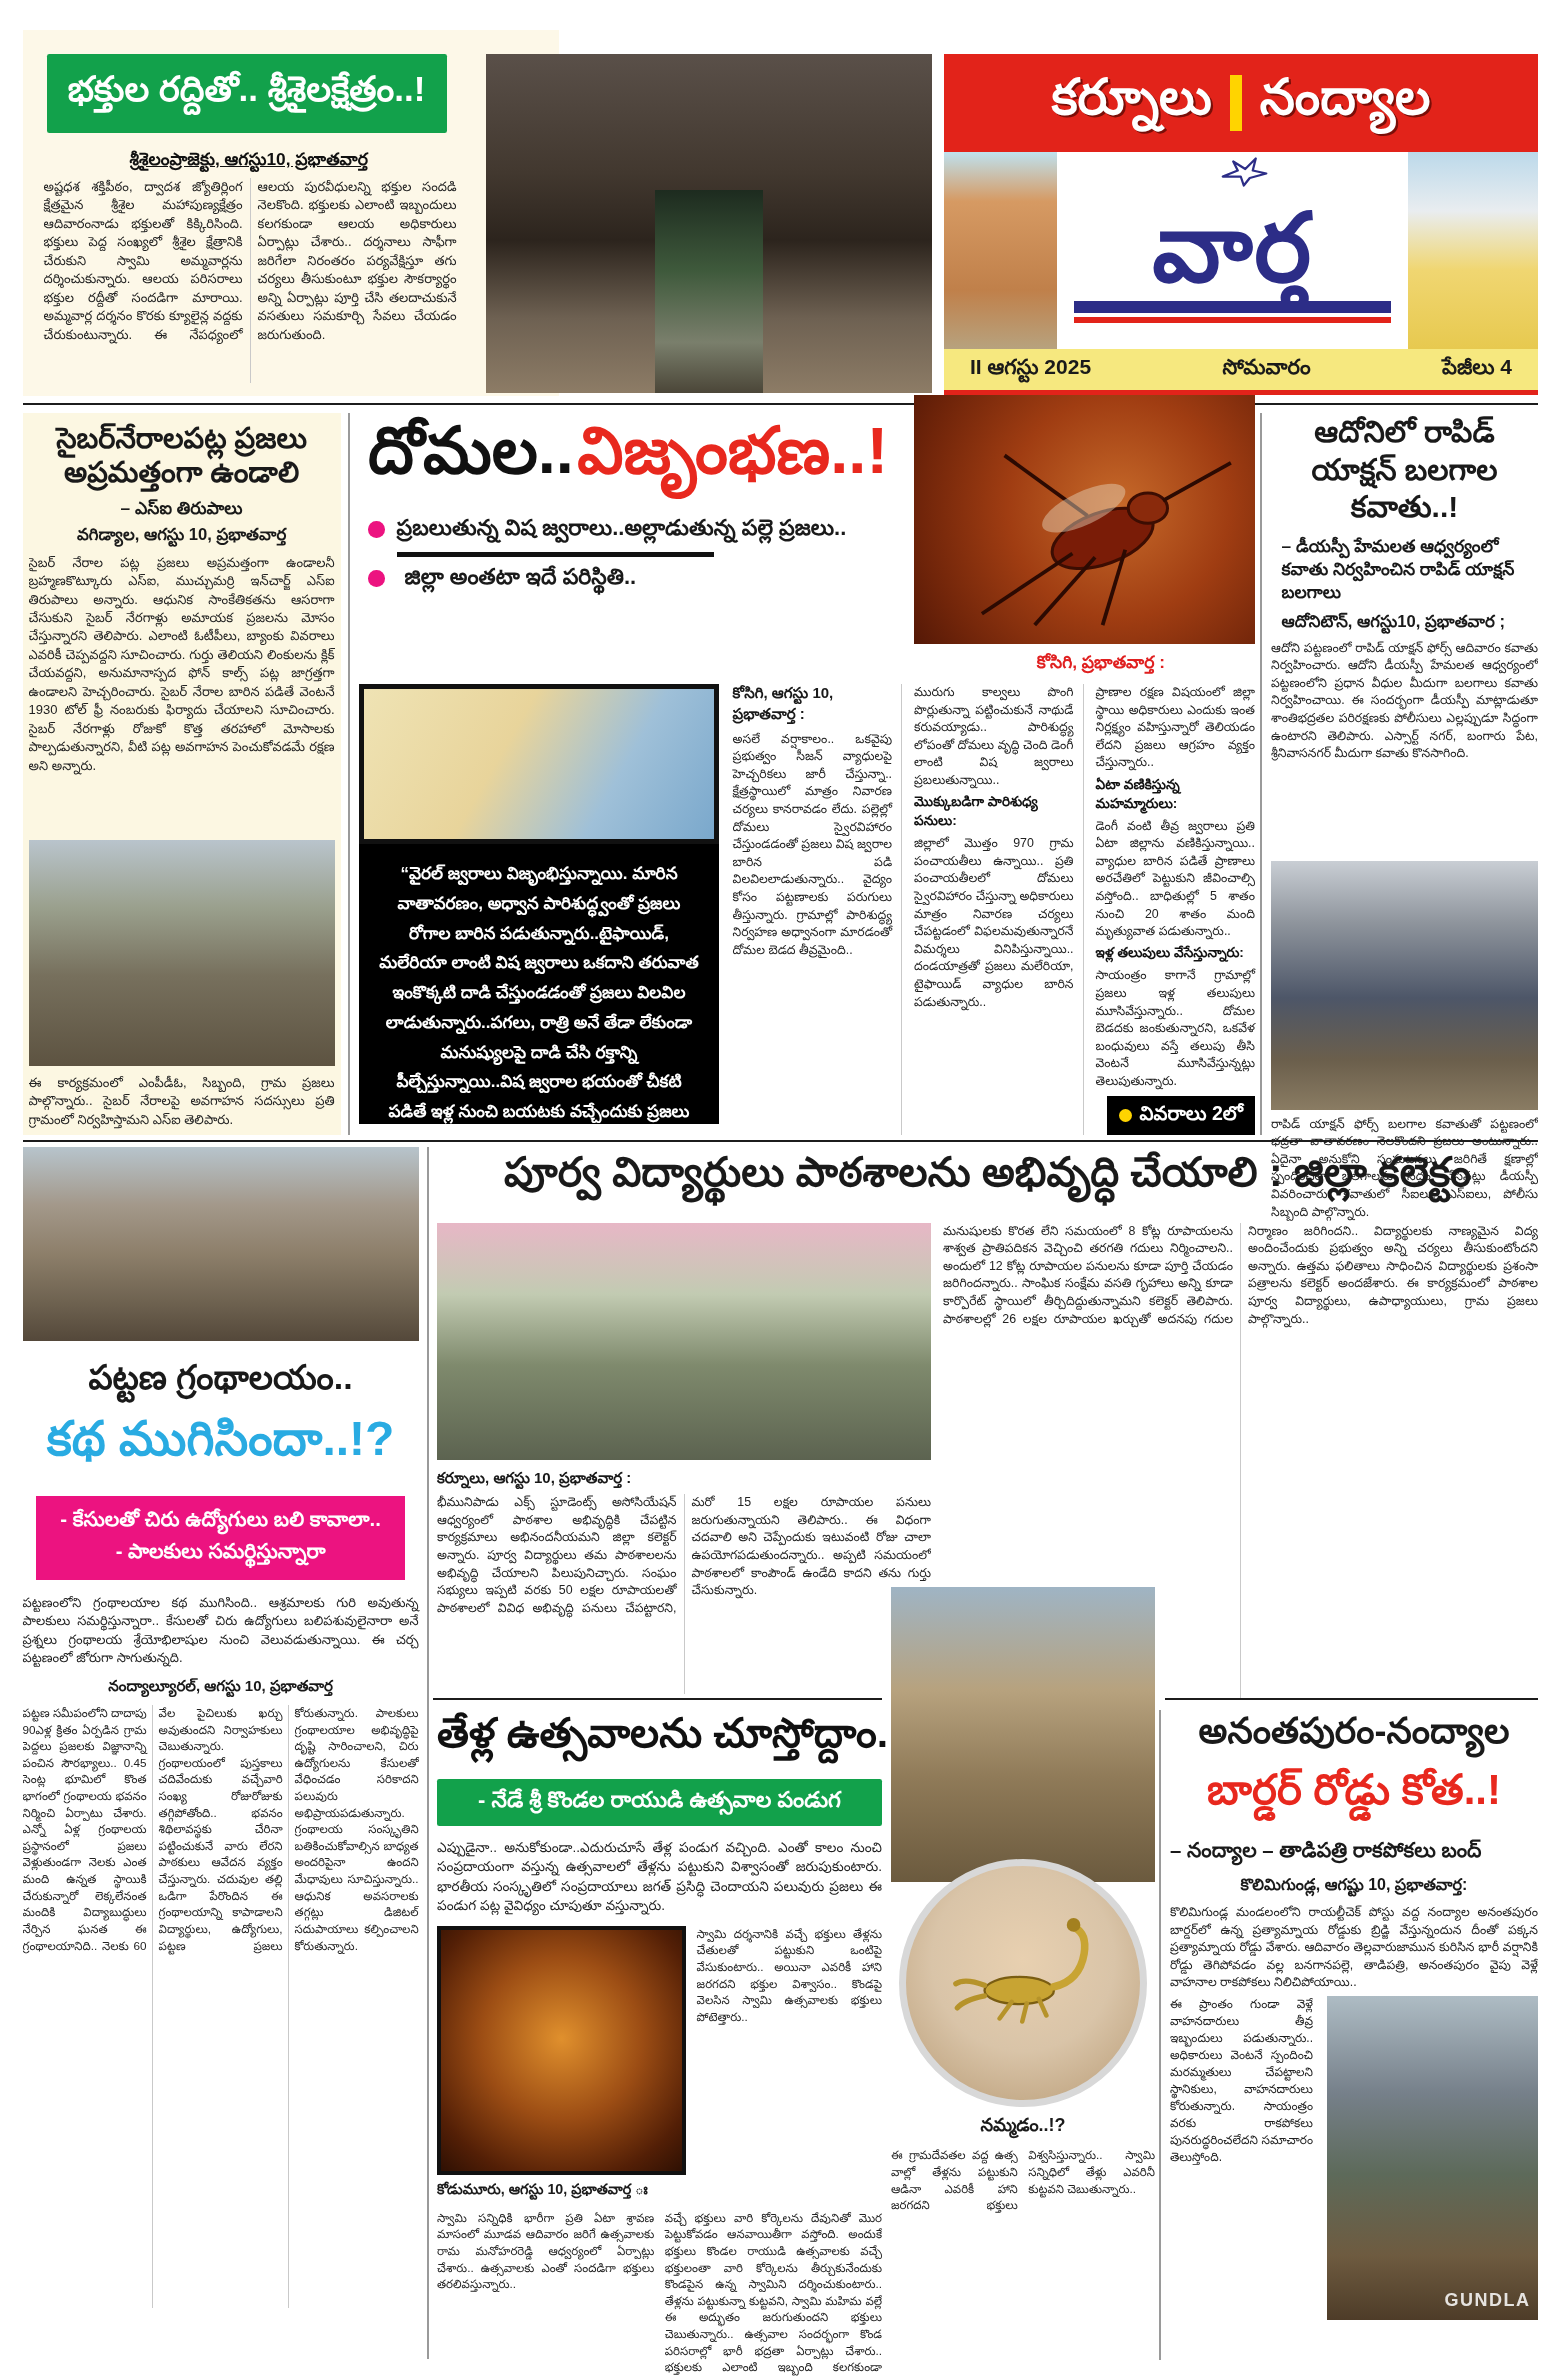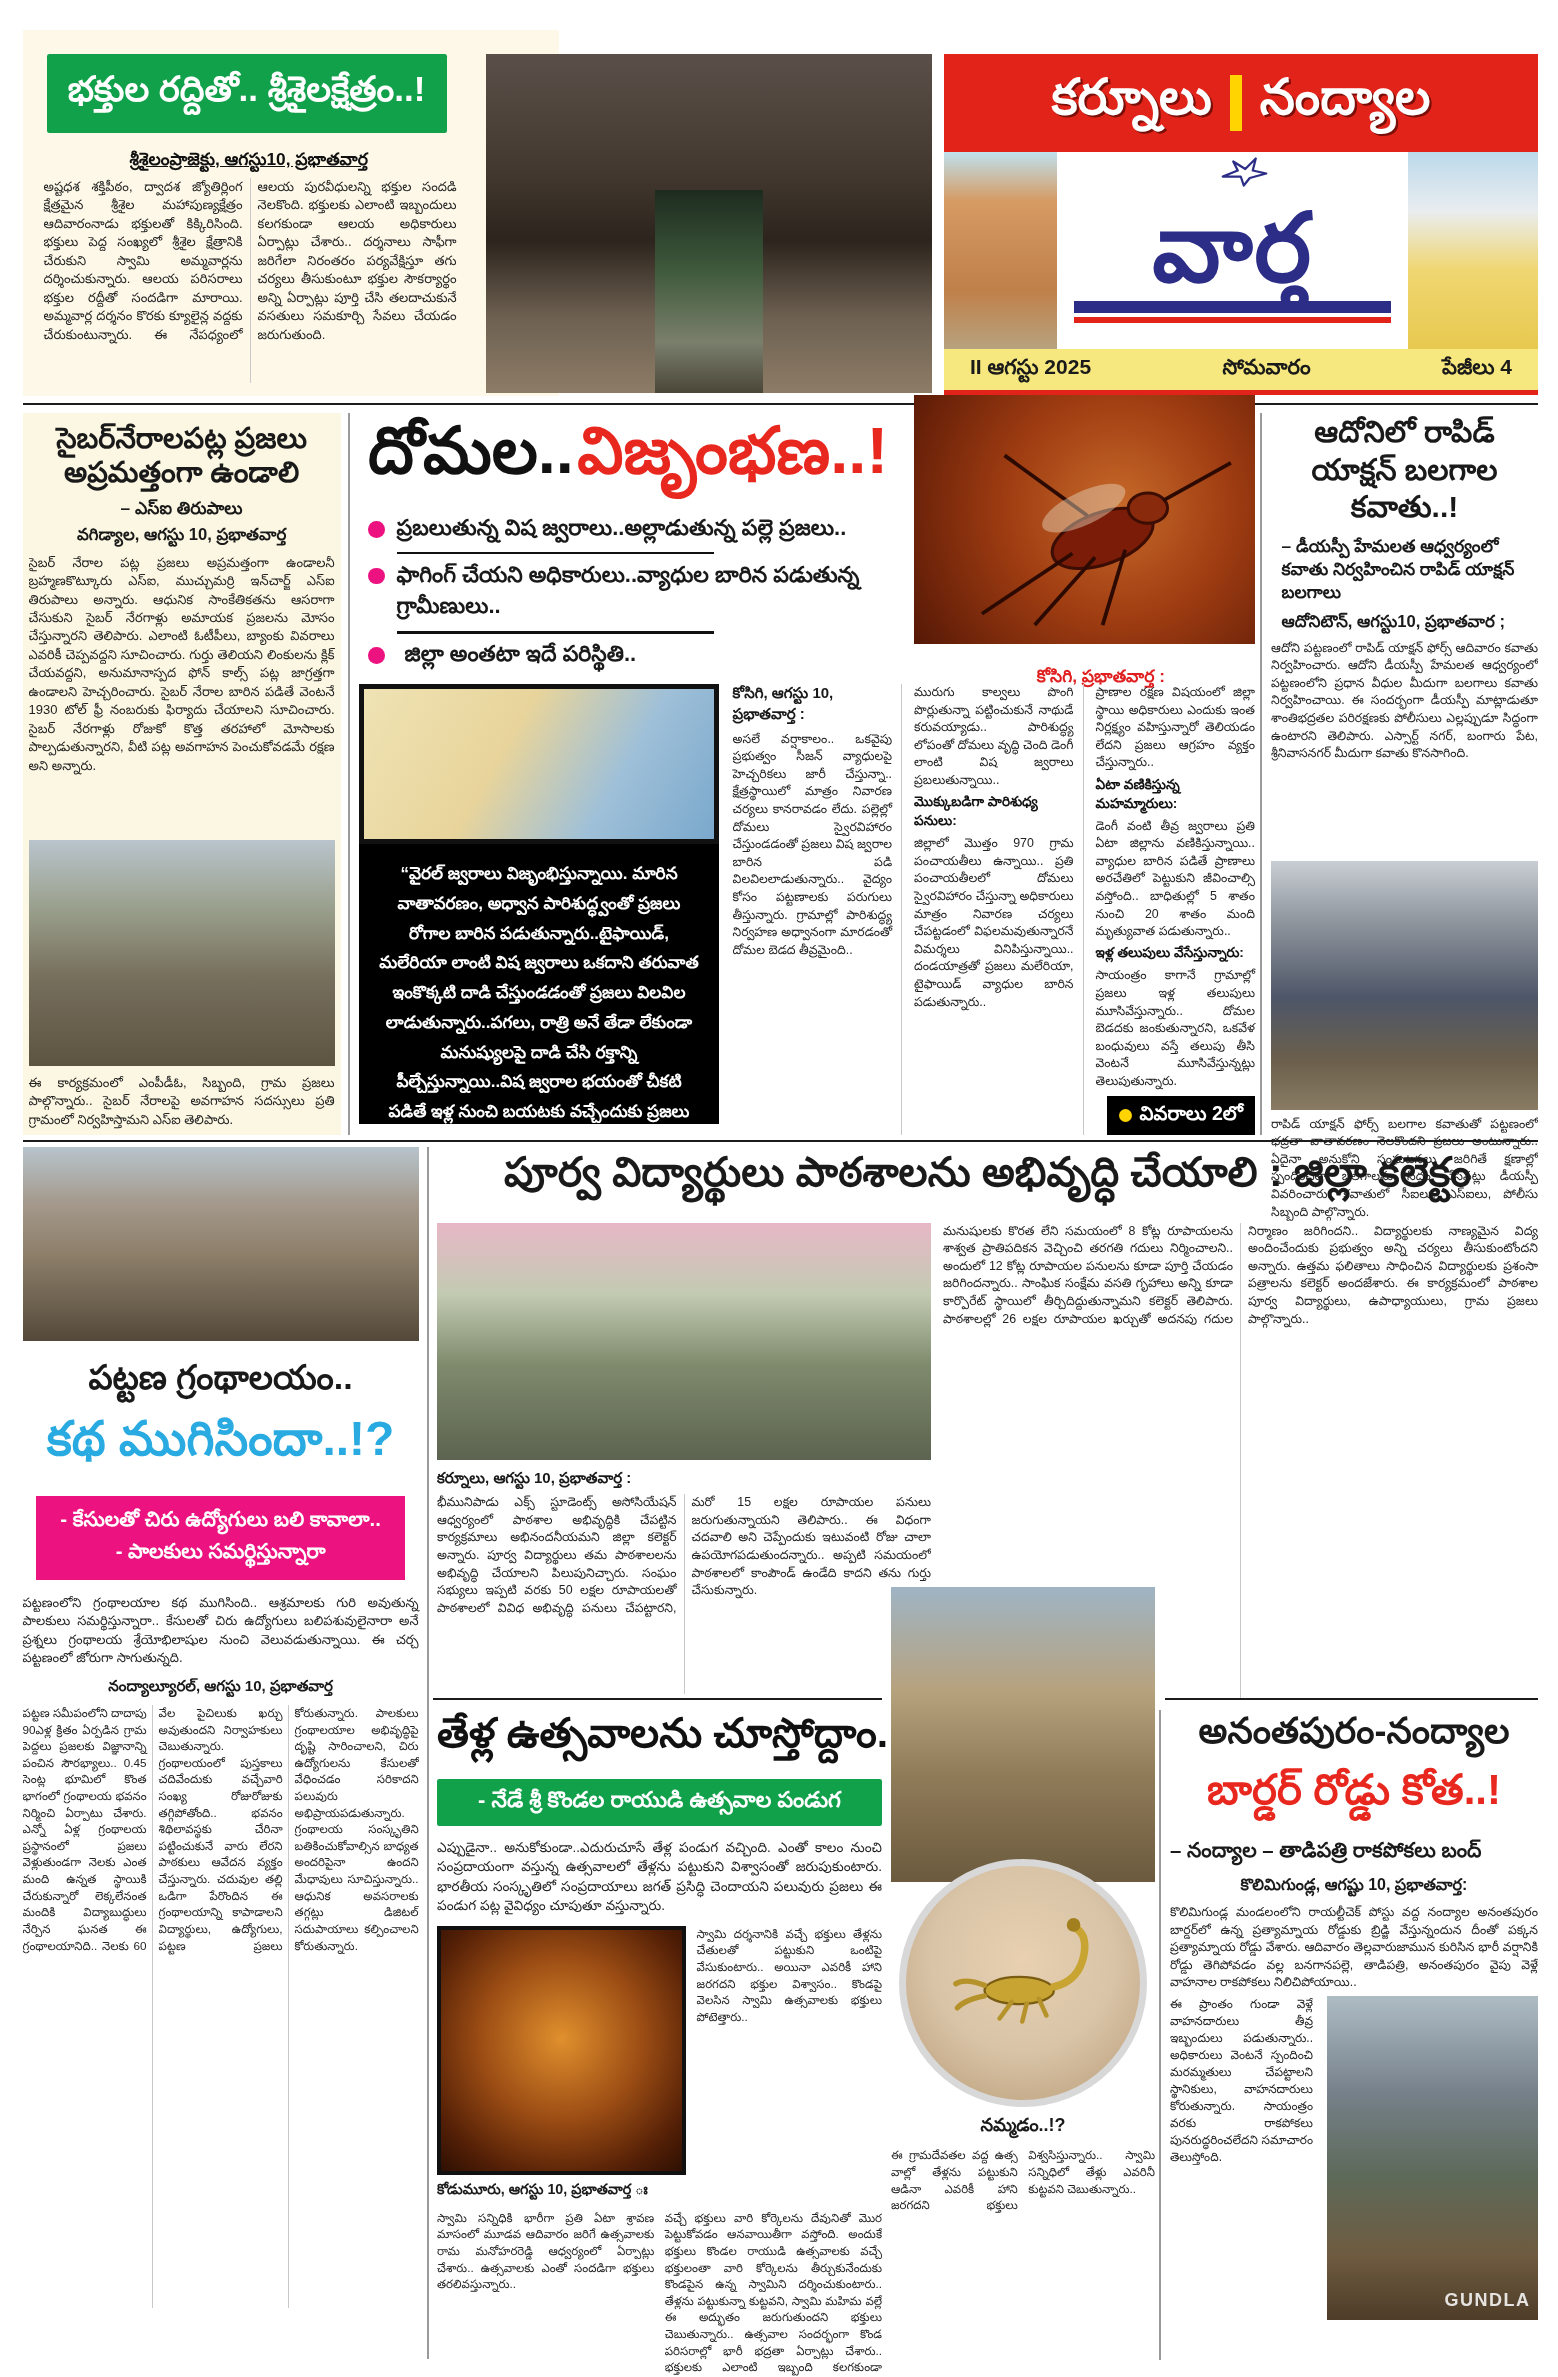--- a/index.html
+++ b/index.html
@@ -94,32 +94,28 @@
       <span style="font-weight:bold;font-size:65px;color:#111;">దోమల..</span>
       <span style="font-weight:bold;font-size:65px;color:#e8281e;">విజృంభణ..!</span>
     </div>
 
     <div class="abs" style="left:9px;top:96px;width:528px;">
       <div style="display:flex;gap:12px;align-items:flex-start;padding:6px 0;">
         <span class="pink-dot"></span>
         <span class="bold" style="font-size:22px;">ప్రబలుతున్న విష జ్వరాలు..అల్లాడుతున్న పల్లె ప్రజలు..</span>
       </div>
       <div style="margin-left:29px;width:317px;height:2.3px;background:#111;"></div>
-      <div style="display:flex;gap:12px;align-items:flex-start;padding:7.5px 0;">
-        <span class="pink-dot"></span>
-        <span class="bold" style="font-size:22px;">ఫాగింగ్ చేయని అధికారులు..వ్యాధుల బారిన పడుతున్న గ్రామీణులు..</span>
-      </div>
       <div style="margin-left:29px;width:317px;height:2.3px;background:#111;"></div>
       <div style="display:flex;gap:20px;align-items:flex-start;padding:7.5px 0;">
         <span class="pink-dot"></span>
         <span class="bold" style="font-size:22px;">జిల్లా అంతటా ఇదే పరిస్థితి..</span>
       </div>
     </div>
 
-    <div class="abs bold" style="right:90px;top:253px;font-size:17.3px;color:#e02020;">కోసిగి, ప్రభాతవార్త :</div>
+    <div class="abs bold" style="right:90px;top:239px;font-size:17.3px;color:#e02020;">కోసిగి, ప్రభాతవార్త :</div>
 
     <div class="abs" style="left:0;top:271px;width:896px;height:451px;display:flex;gap:13.6px;">
       <div style="width:360px;flex:0 0 360px;">
         <div class="photo" style="width:100%;height:160px;border:5.3px solid #111;box-sizing:border-box;
              background:linear-gradient(120deg,#efe3b4 0%,#e8d49b 40%,#9fc0d8 70%,#7aa8cc 100%);"></div>
         <div class="quote-box" style="margin-top:0;width:100%;box-sizing:border-box;padding:15px 18px;font-size:17px;line-height:1.75;height:280px;overflow:hidden;">“వైరల్ జ్వరాలు విజృంభిస్తున్నాయి. మారిన వాతావరణం, అధ్వాన పారిశుద్ధ్వంతో ప్రజలు రోగాల బారిన పడుతున్నారు..టైఫాయిడ్, మలేరియా లాంటి విష జ్వరాలు ఒకదాని తరువాత ఇంకొక్కటి దాడి చేస్తుండడంతో ప్రజలు విలవిల లాడుతున్నారు..పగలు, రాత్రి అనే తేడా లేకుండా మనుష్యులపై దాడి చేసి రక్తాన్ని పీల్చేస్తున్నాయి..విష జ్వరాల భయంతో చీకటి పడితే ఇళ్ల నుంచి బయటకు వచ్చేందుకు ప్రజలు వణికి పోతున్నారు..”</div>
       </div>
       <div style="flex:1;display:flex;gap:12px;">
         <div style="flex:1;border-right:0.8px solid #c9c9c9;padding-right:9px;">
           <div class="bold" style="font-size:15px;margin-bottom:4.5px;">కోసిగి, ఆగస్టు 10, ప్రభాతవార్త :</div>

